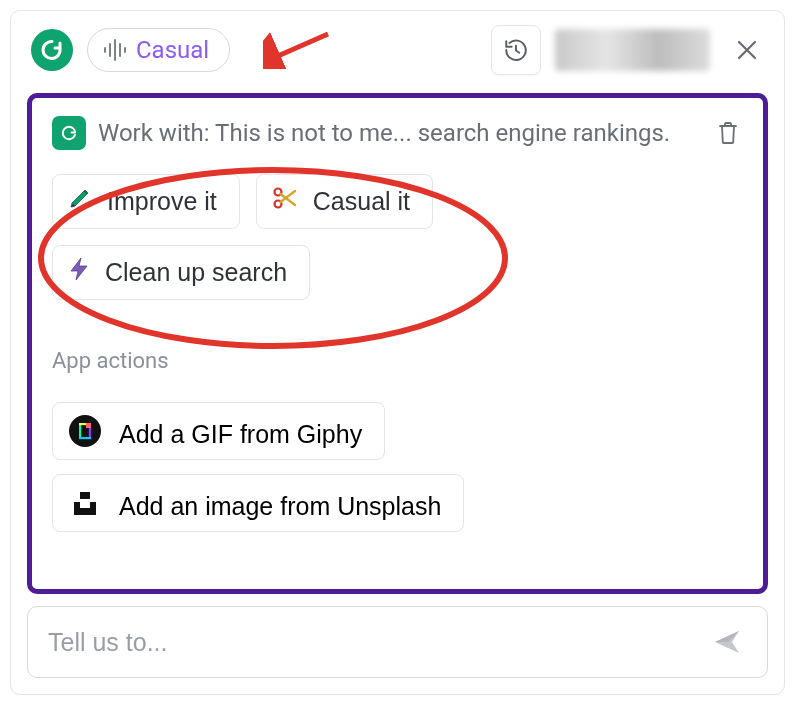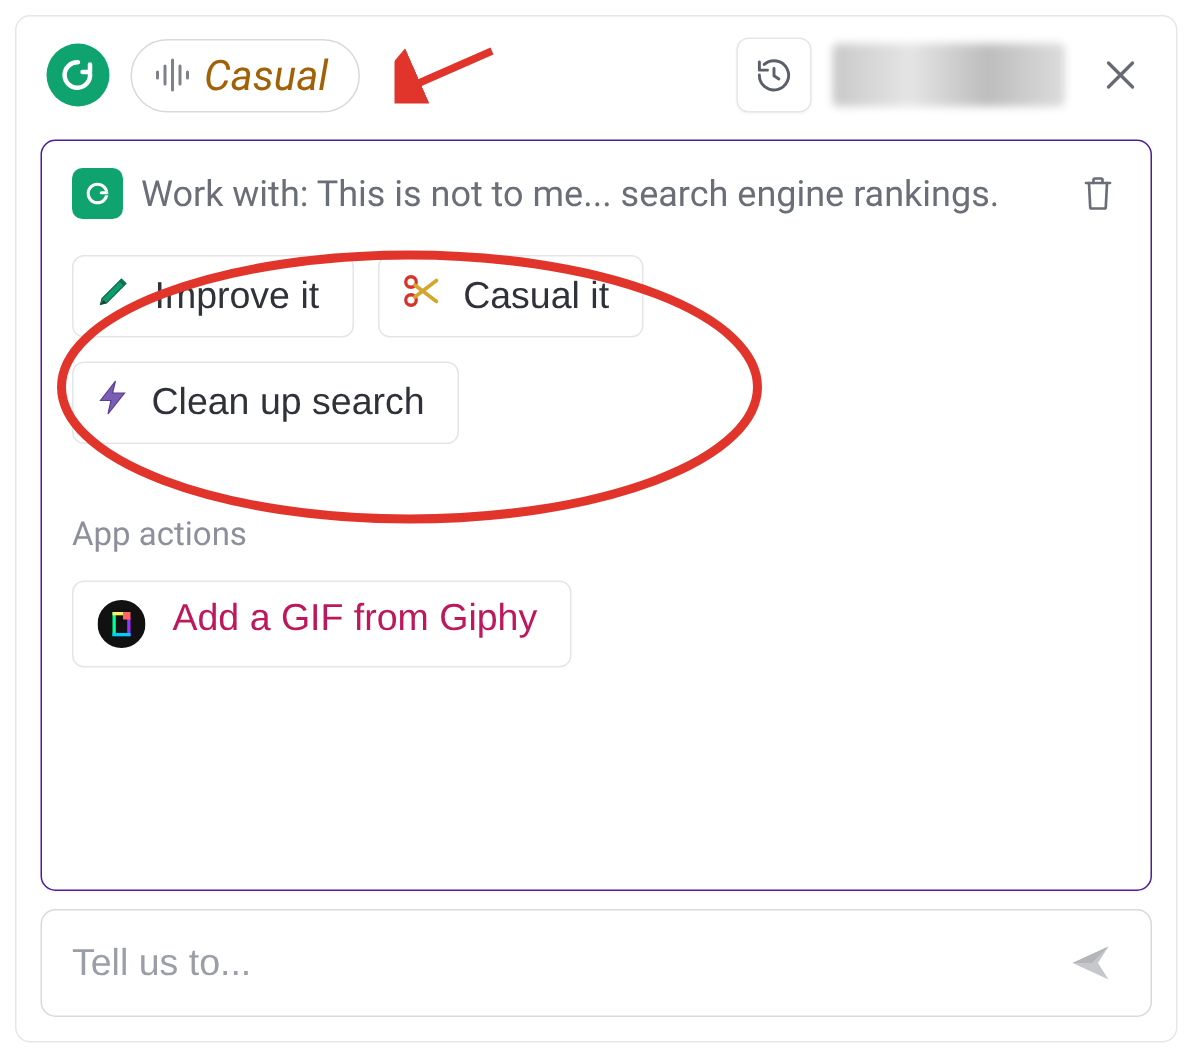--- a/index.html
+++ b/index.html
@@ -44,23 +44,22 @@
       display: flex;
       align-items: center;
       gap: 10px;
       border: 1px solid #d7d9dc;
       border-radius: 999px;
       padding: 7px 20px 7px 16px;
       background: #ffffff;
       cursor: pointer;
     }
     .tone-label {
-      font-size: 28px;
-      color: #a16207;
-      font-style: italic;
+      font-size: 24px;
+      color: #8b5cf6;
     }
     .spacer { flex: 1; }
     .history-btn {
       width: 50px;
       height: 50px;
       border: 1px solid #e6e6e6;
       border-radius: 8px;
       display: flex;
       align-items: center;
       justify-content: center;
@@ -83,21 +82,21 @@
       justify-content:center;
       font-size: 30px;
       color: #666a73;
       background: none;
       border: none;
       cursor: pointer;
       margin-left: 6px;
     }
     .panel {
       margin: 8px 16px 8px 16px;
-      border: 1px solid #4c1d95;
+      border: 5px solid #4c1d95;
       border-radius: 10px;
       padding: 18px 20px 20px 20px;
       position: relative;
       box-shadow: 0 1px 2px rgba(0,0,0,0.03);
       flex: 1;
     }
     .work-row {
       display: flex;
       align-items: center;
       gap: 12px;
@@ -145,33 +144,33 @@
       font-size: 25px;
       color: #2f3238;
     }
     .action-emoji {
       font-size: 26px;
     }
     .row2 { margin-top: 16px; margin-bottom: 48px; }
     .app-section-label {
       font-size: 22px;
       color: #8c909a;
-      margin-bottom: 18px;
+      margin-bottom: 29px;
     }
     .app-action-btn {
       display: inline-flex;
-      align-items: flex-start;
+      align-items: flex-end;
       gap: 16px;
       border: 1px solid #e3e5e8;
       border-radius: 8px;
       padding: 10px 22px 10px 14px;
       background: #ffffff;
       cursor: pointer;
       font-size: 25px;
-      color: #be185d;
+      color: #000000;
       margin-bottom: 14px;
     }
     .app-icon-box {
       width: 36px;
       height: 36px;
       display:flex;
       align-items:center;
       justify-content:center;
     }
     .input-bar {
@@ -348,20 +347,29 @@
             <rect x="10" y="8" width="2.2" height="16" fill="#00ff99"></rect>
             <rect x="19.8" y="12" width="2.2" height="12" fill="#9933ff"></rect>
             <rect x="10" y="22" width="12" height="2.2" fill="#00ccff"></rect>
             <rect x="10" y="8" width="8" height="2.2" fill="#fff35c"></rect>
             <rect x="17" y="8" width="5" height="5" fill="#ff6666"></rect>
           </svg>
         </span>
         <span>Add a GIF from Giphy</span>
       </button>
       <br>
+      <button class="app-action-btn">
+        <span class="app-icon-box">
+          <svg width="30" height="30" viewBox="0 0 30 30">
+            <rect x="10" y="4" width="10" height="7" fill="#111"></rect>
+            <path d="M 4 14 L 10 14 L 10 20 L 20 20 L 20 14 L 26 14 L 26 27 L 4 27 Z" fill="#111"></path>
+          </svg>
+        </span>
+        <span>Add an image from Unsplash</span>
+      </button>
     </div>
   </div>
 
   <div class="input-bar">
     <input class="input-field" type="text" placeholder="Tell us to..." style="">
     <button class="send-btn">
       <svg width="30" height="30" viewBox="0 0 30 30">
         <path d="M 3 15 L 27 4 L 20 15 L 27 26 Z" fill="#c5c7cc"></path>
         <path d="M 3 15 L 27 4 L 16 15 Z" fill="#b3b5ba"></path>
       </svg>

